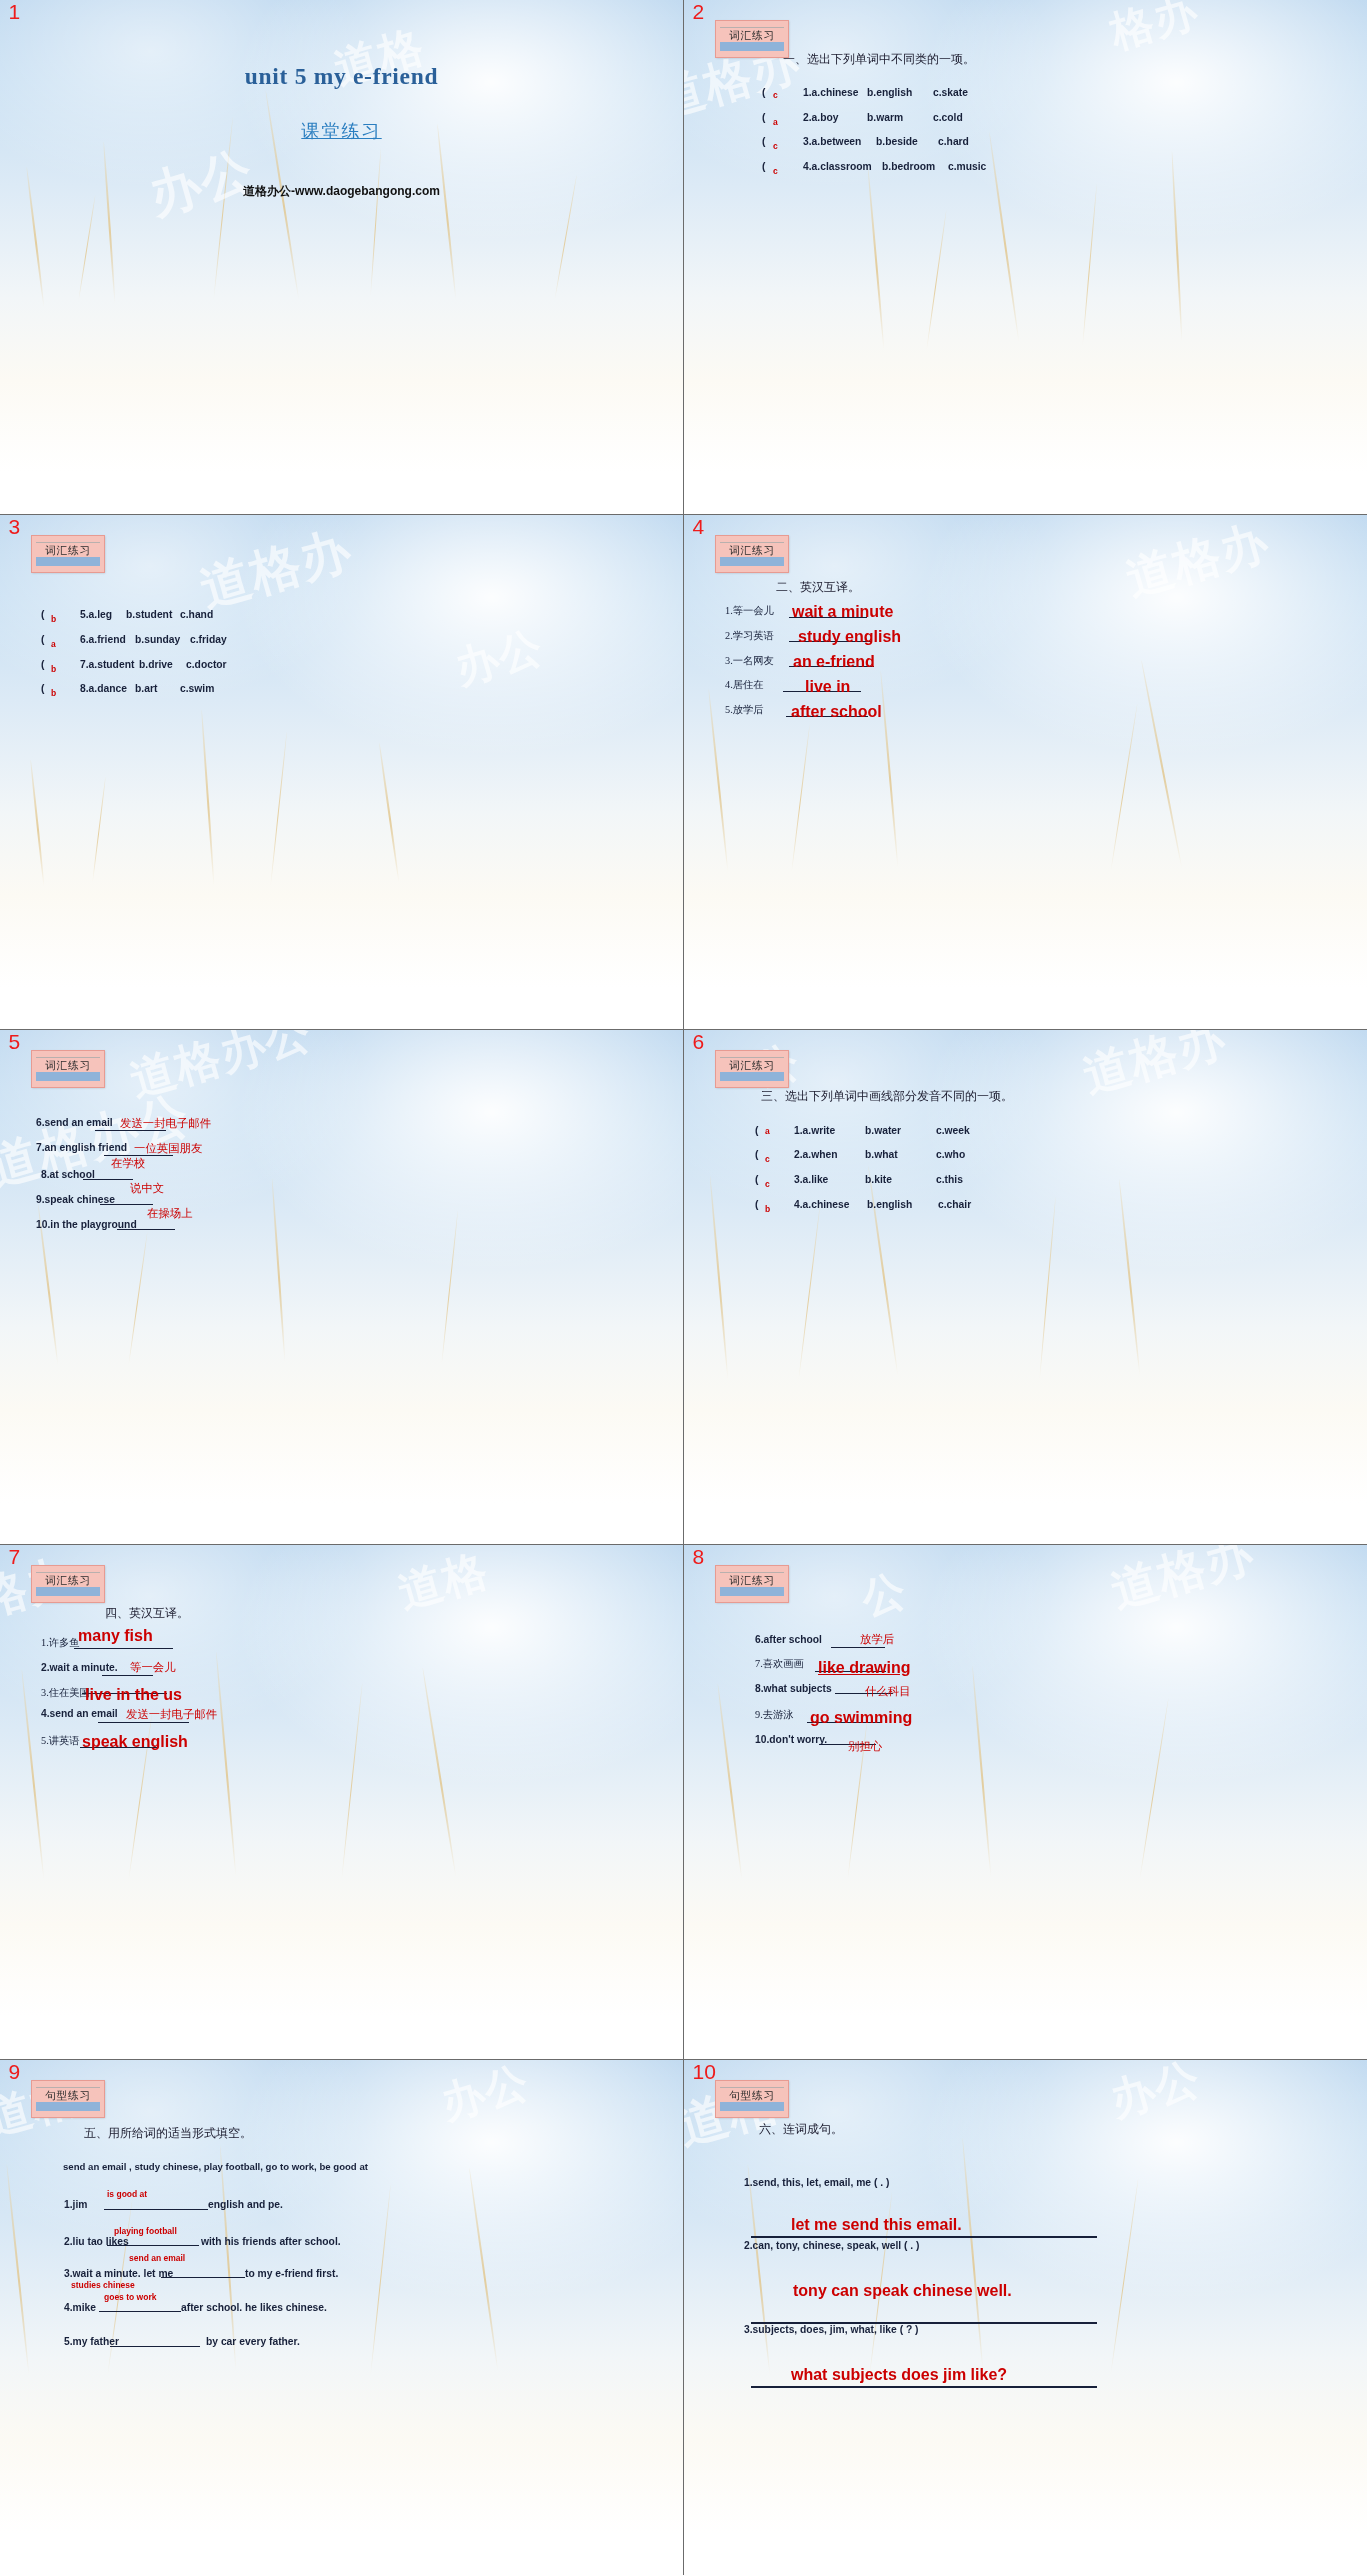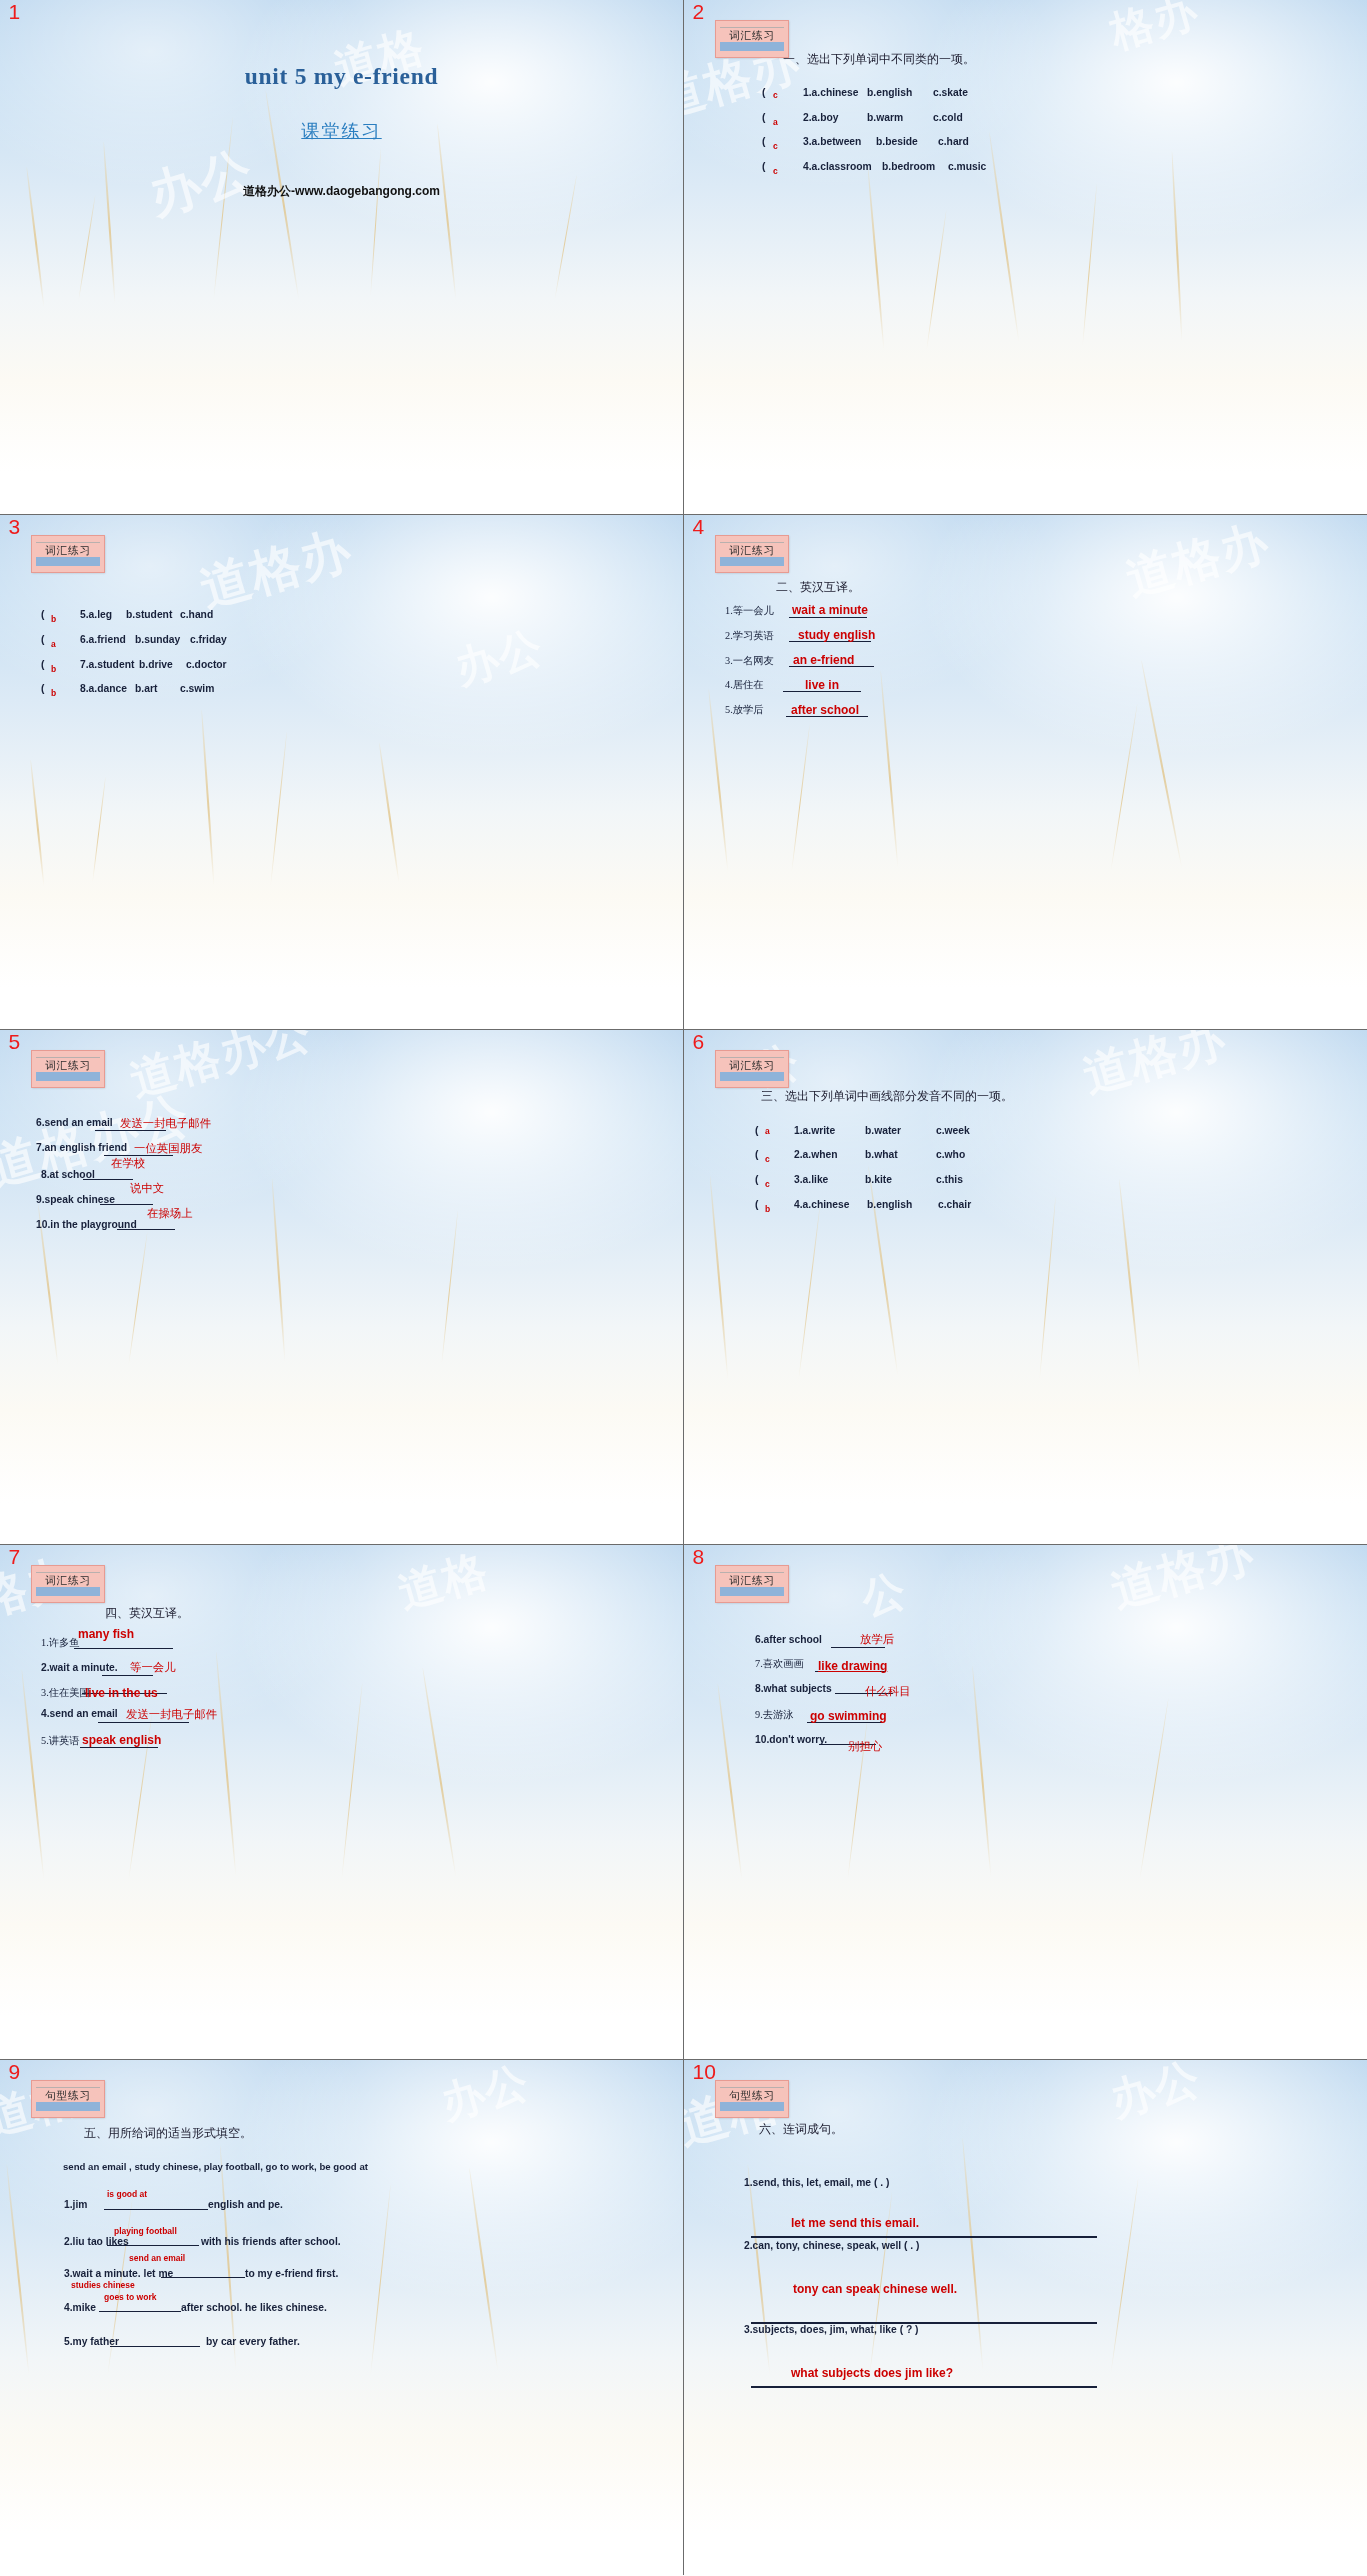--- a/index.html
+++ b/index.html
@@ -129,21 +129,21 @@
     font-family: "Liberation Sans", sans-serif;
     z-index: 20;
   }
   .line.serif {
     font-family: "Liberation Serif", "DejaVu Serif", serif;
     font-weight: normal;
   }
   .ans {
     position: absolute;
     color: #cc0000;
-    font-size: 12px;
+    font-size: 16px;
     font-weight: bold;
     white-space: nowrap;
     font-family: "Liberation Sans", sans-serif;
     z-index: 22;
   }
   .ans.cn {
     font-family: "Liberation Serif", "DejaVu Serif", serif;
     font-weight: normal;
     font-size: 11.4px;
     padding-left: 25px;

